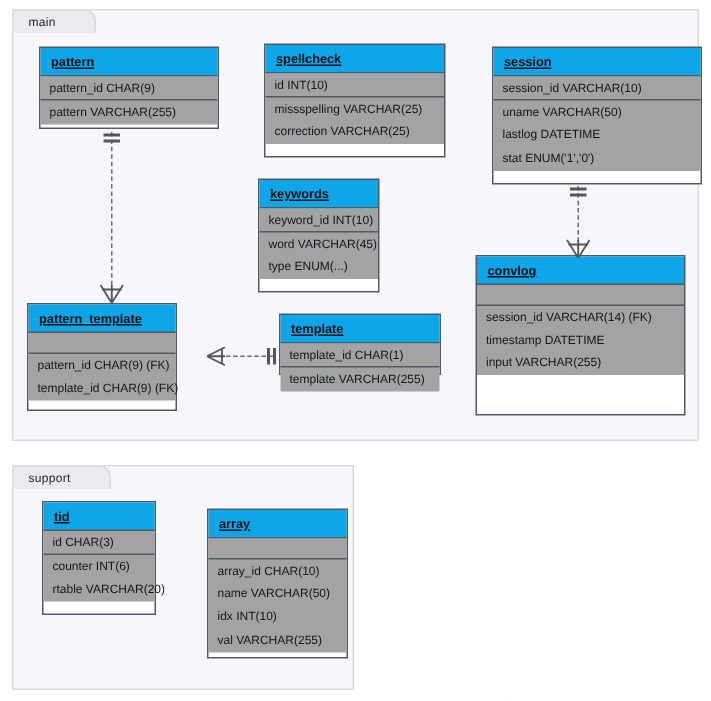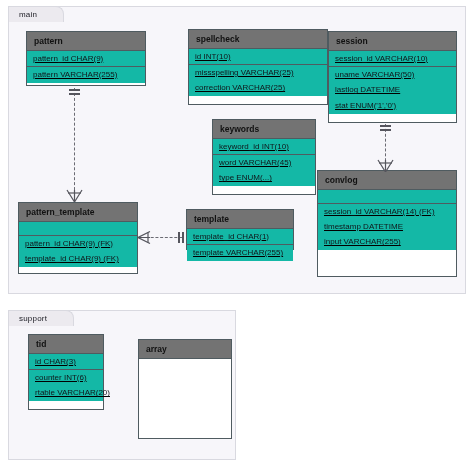--- a/index.html
+++ b/index.html
@@ -22,27 +22,28 @@
     font-size:8px;color:#22222a;
     padding:3px 26px 3px 10px;
     box-sizing:border-box;
     letter-spacing:.2px;
     white-space:nowrap;
   }
 
   
   .entity{position:absolute;box-sizing:border-box;border:1.5px solid #4f5b60;background:#fff;}
   .entity .ehead{
-    background:#737373;color:#111;
+    background:#0ea5e9;color:#111;
     font-weight:bold;font-size:8.5px;
     padding:4px 6px 4px 7px;
     border-bottom:1.5px solid #4f5b60;
     white-space:nowrap;
+    text-decoration:underline;
   }
-  .entity .ebody{background:#14b8a6;text-decoration:underline;}
+  .entity .ebody{background:#a3a3a3;}
   .entity .row{
     font-size:8px;color:#10161a;
     padding:3.5px 6px 3.5px 6px;
     white-space:nowrap;
     line-height:1.05;
   }
   .entity .row.sep{border-bottom:1.5px solid #4f5b60;}
   .entity .row.blank{padding:3px 6px;min-height:7px;}
 
   
@@ -62,59 +63,59 @@
   </div>
 
   <div class="entity" style="left:26px;top:31px;width:120px;height:55px;">
     <div class="ehead">pattern</div>
     <div class="ebody">
       <div class="row sep">pattern_id CHAR(9)</div>
       <div class="row">pattern VARCHAR(255)</div>
     </div>
   </div>
 
-  <div class="entity" style="left:176px;top:29px;width:140px;height:76px;margin-left:12px;">
+  <div class="entity" style="left:176px;top:29px;width:121px;height:76px;">
     <div class="ehead">spellcheck</div>
     <div class="ebody">
       <div class="row sep">id INT(10)</div>
       <div class="row">missspelling VARCHAR(25)</div>
       <div class="row">correction VARCHAR(25)</div>
     </div>
   </div>
 
-  <div class="entity" style="left:172px;top:119px;width:104px;height:76px;margin-left:40px;">
+  <div class="entity" style="left:172px;top:119px;width:81px;height:76px;">
     <div class="ehead">keywords</div>
     <div class="ebody">
       <div class="row sep">keyword_id INT(10)</div>
       <div class="row">word VARCHAR(45)</div>
       <div class="row">type ENUM(...)</div>
     </div>
   </div>
 
-  <div class="entity" style="left:328px;top:31px;width:129px;height:92px;">
+  <div class="entity" style="left:328px;top:31px;width:140px;height:92px;">
     <div class="ehead">session</div>
     <div class="ebody">
       <div class="row sep">session_id VARCHAR(10)</div>
       <div class="row">uname VARCHAR(50)</div>
       <div class="row">lastlog DATETIME</div>
       <div class="row">stat ENUM('1','0')</div>
     </div>
   </div>
 
   <div class="entity" style="left:317px;top:170px;width:140px;height:107px;">
     <div class="ehead">convlog</div>
     <div class="ebody">
       <div class="row blank sep"></div>
       <div class="row">session_id VARCHAR(14) (FK)</div>
       <div class="row">timestamp DATETIME</div>
       <div class="row">input VARCHAR(255)</div>
     </div>
   </div>
 
-  <div class="entity" style="left:18px;top:202px;width:120px;height:72px;">
+  <div class="entity" style="left:18px;top:202px;width:100px;height:72px;">
     <div class="ehead">pattern_template</div>
     <div class="ebody">
       <div class="row blank sep"></div>
       <div class="row">pattern_id CHAR(9) (FK)</div>
       <div class="row">template_id CHAR(9) (FK)</div>
     </div>
   </div>
 
   <div class="entity" style="left:186px;top:209px;width:108px;height:41px;">
     <div class="ehead">template</div>
@@ -168,15 +169,22 @@
     <div class="ehead">tid</div>
     <div class="ebody">
       <div class="row sep">id CHAR(3)</div>
       <div class="row">counter INT(6)</div>
       <div class="row">rtable VARCHAR(20)</div>
     </div>
   </div>
 
   <div class="entity" style="left:138px;top:339px;width:94px;height:100px;">
     <div class="ehead">array</div>
+    <div class="ebody">
+      <div class="row blank sep"></div>
+      <div class="row">array_id CHAR(10)</div>
+      <div class="row">name VARCHAR(50)</div>
+      <div class="row">idx INT(10)</div>
+      <div class="row">val VARCHAR(255)</div>
+    </div>
   </div>
 
 </div>
 
 </body></html>

